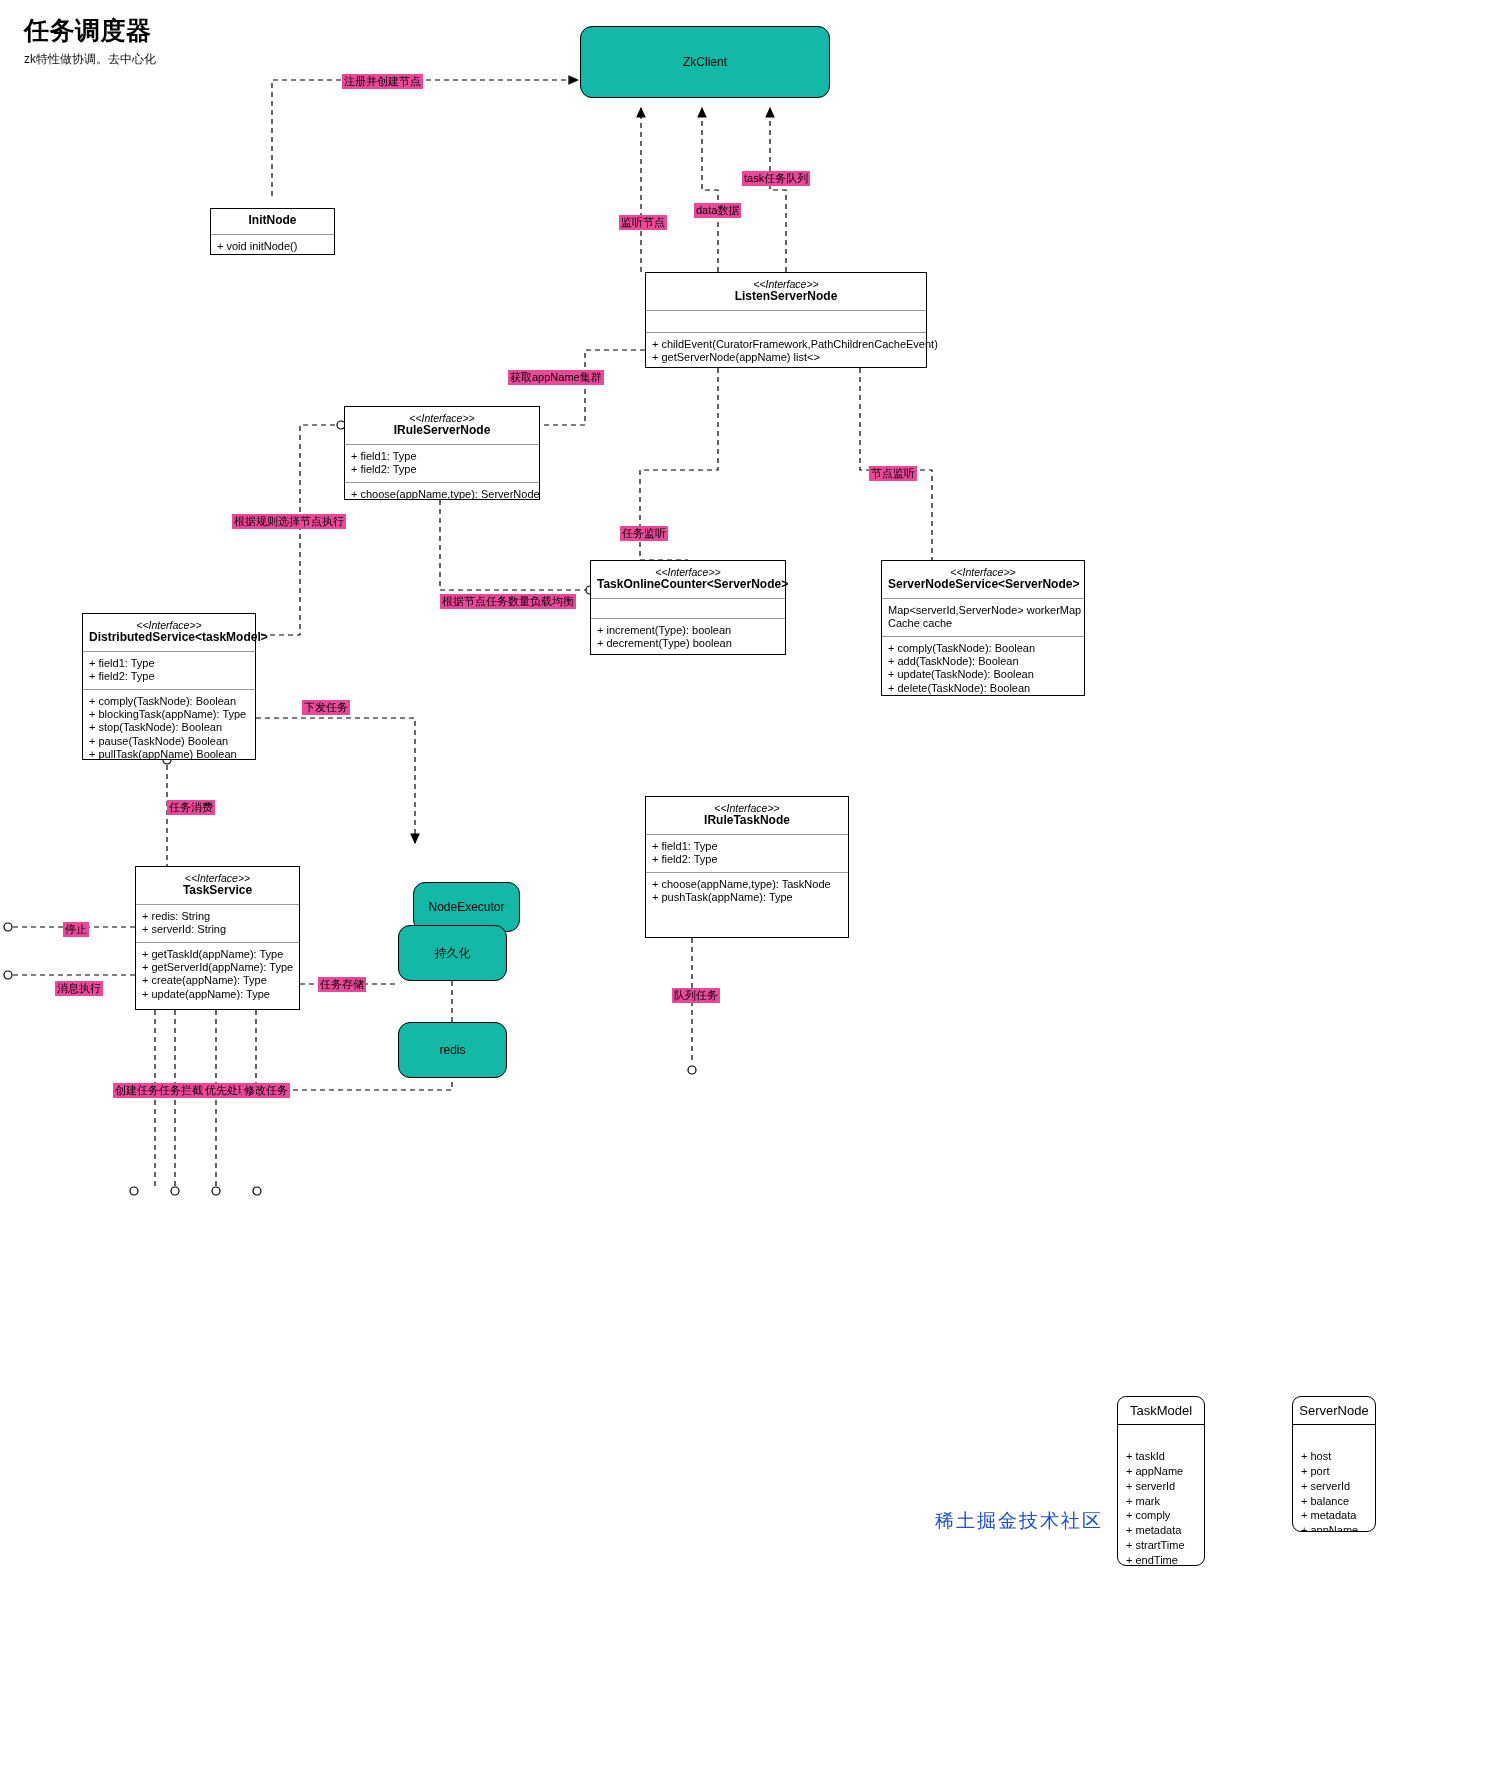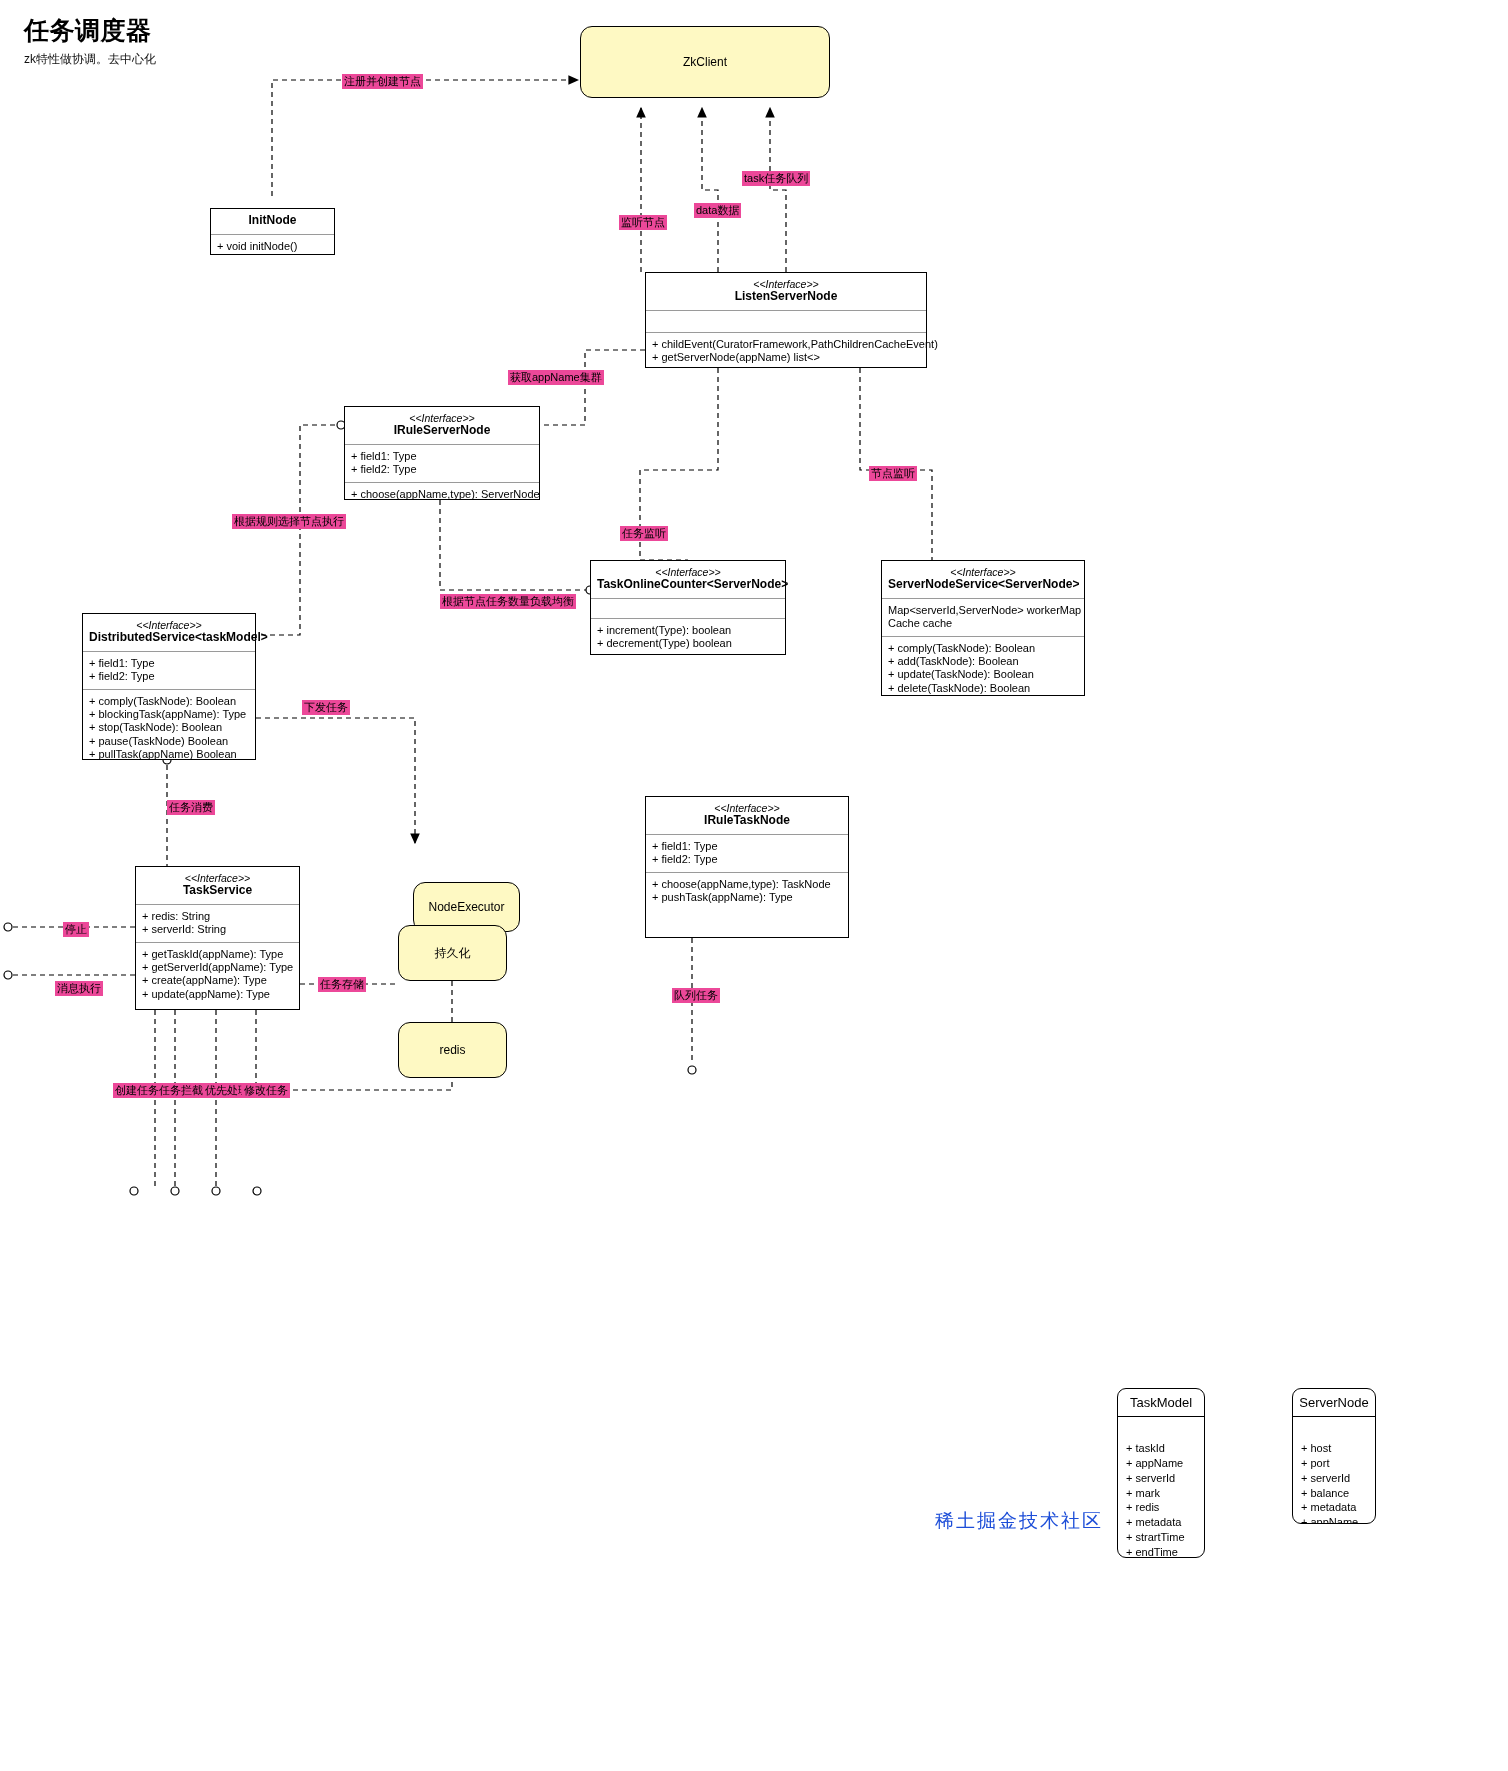--- a/index.html
+++ b/index.html
@@ -19,25 +19,25 @@
   .uml .sec{border-top:1px solid #9a9a9a;box-sizing:border-box;}
   .uml .sec:first-child{border-top:none;}
   .uml .hdr{padding:5px 6px 6px;text-align:center;line-height:1.15;}
   .uml .stereo{font-style:italic;font-size:10.5px;}
   .uml .cname{font-weight:bold;font-size:12px;}
   .uml .body{padding:5px 6px;font-size:11px;line-height:1.22;}
   .uml .body div{white-space:nowrap;}
   .uml .empty{height:22px;}
 
   
-  .rnode{position:absolute;border:1.4px solid #000;border-radius:12px;background:#fef9c3;
+  .rnode{position:absolute;border:1.4px solid #000;border-radius:12px;background:#14b8a6;
          display:flex;align-items:center;justify-content:center;font-size:12px;box-sizing:border-box;}
 
   
-  .model{position:absolute;border:1.6px solid #000;border-radius:9px;background:#fff;box-sizing:border-box;overflow:hidden;}
+  .model{position:absolute;border:1.6px solid #000;border-radius:9px;background:#fff;box-sizing:border-box;overflow:hidden;margin-top:8px;}
   .model .mt{text-align:center;font-size:13px;padding:6px 4px 6px;}
   .model .mb{border-top:1.4px solid #000;padding:24px 8px;font-size:11px;line-height:1.35;}
   .model .mb div{white-space:nowrap;}
 
   .elabel{position:absolute;font-size:11px;background:#ec4899;padding:0 2px;white-space:nowrap;}
   .watermark{position:absolute;left:935px;top:1508px;font-size:19px;color:#1d4ed8;letter-spacing:2px;}
 </style>
 </head>
 <body>
 
@@ -251,21 +251,21 @@
     </div>
   </div>
 
   <div class="model" style="left:1117px;top:1388px;width:88px;height:170px;">
     <div class="mt">TaskModel</div>
     <div class="mb">
       <div>+ taskId</div>
       <div>+ appName</div>
       <div>+ serverId</div>
       <div>+ mark</div>
-      <div>+ redis</div>
+      <div>+ comply</div>
       <div>+ metadata</div>
       <div>+ strartTime</div>
       <div>+ endTime</div>
       <div>+ updateTime</div>
       <div>+ createTime</div>
     </div>
   </div>
 
   <div class="model" style="left:1292px;top:1388px;width:84px;height:136px;">
     <div class="mt">ServerNode</div>

